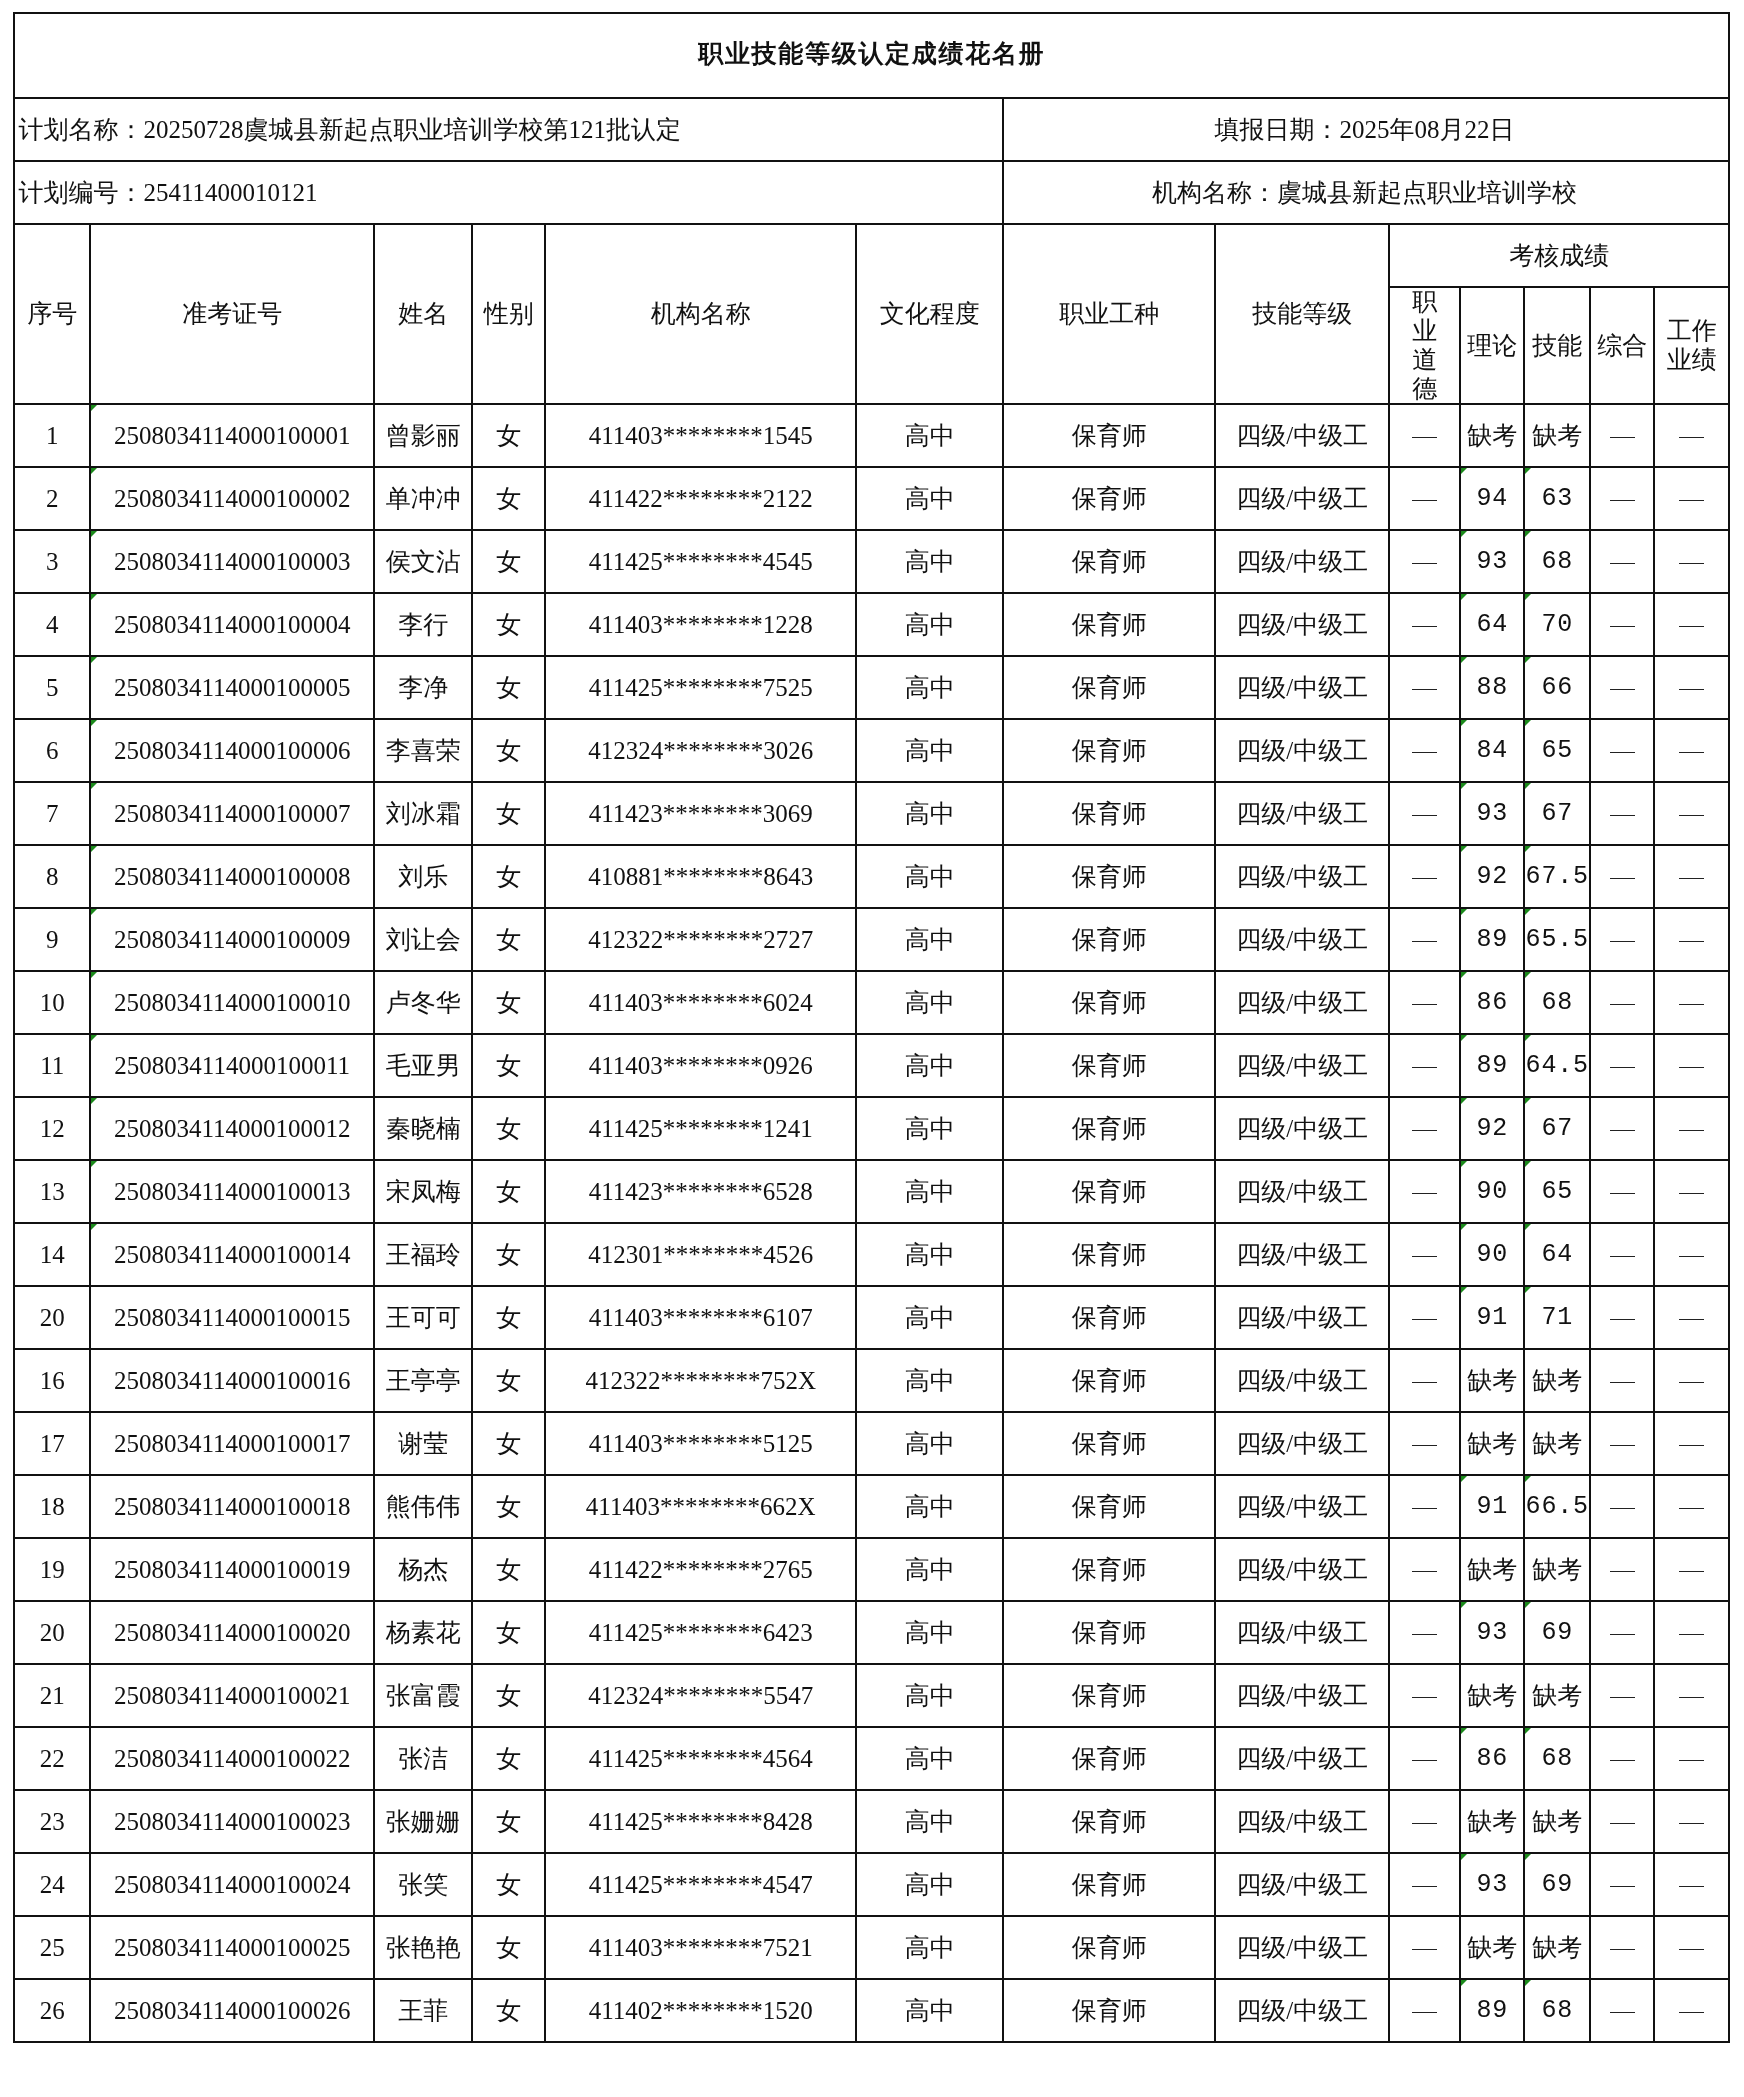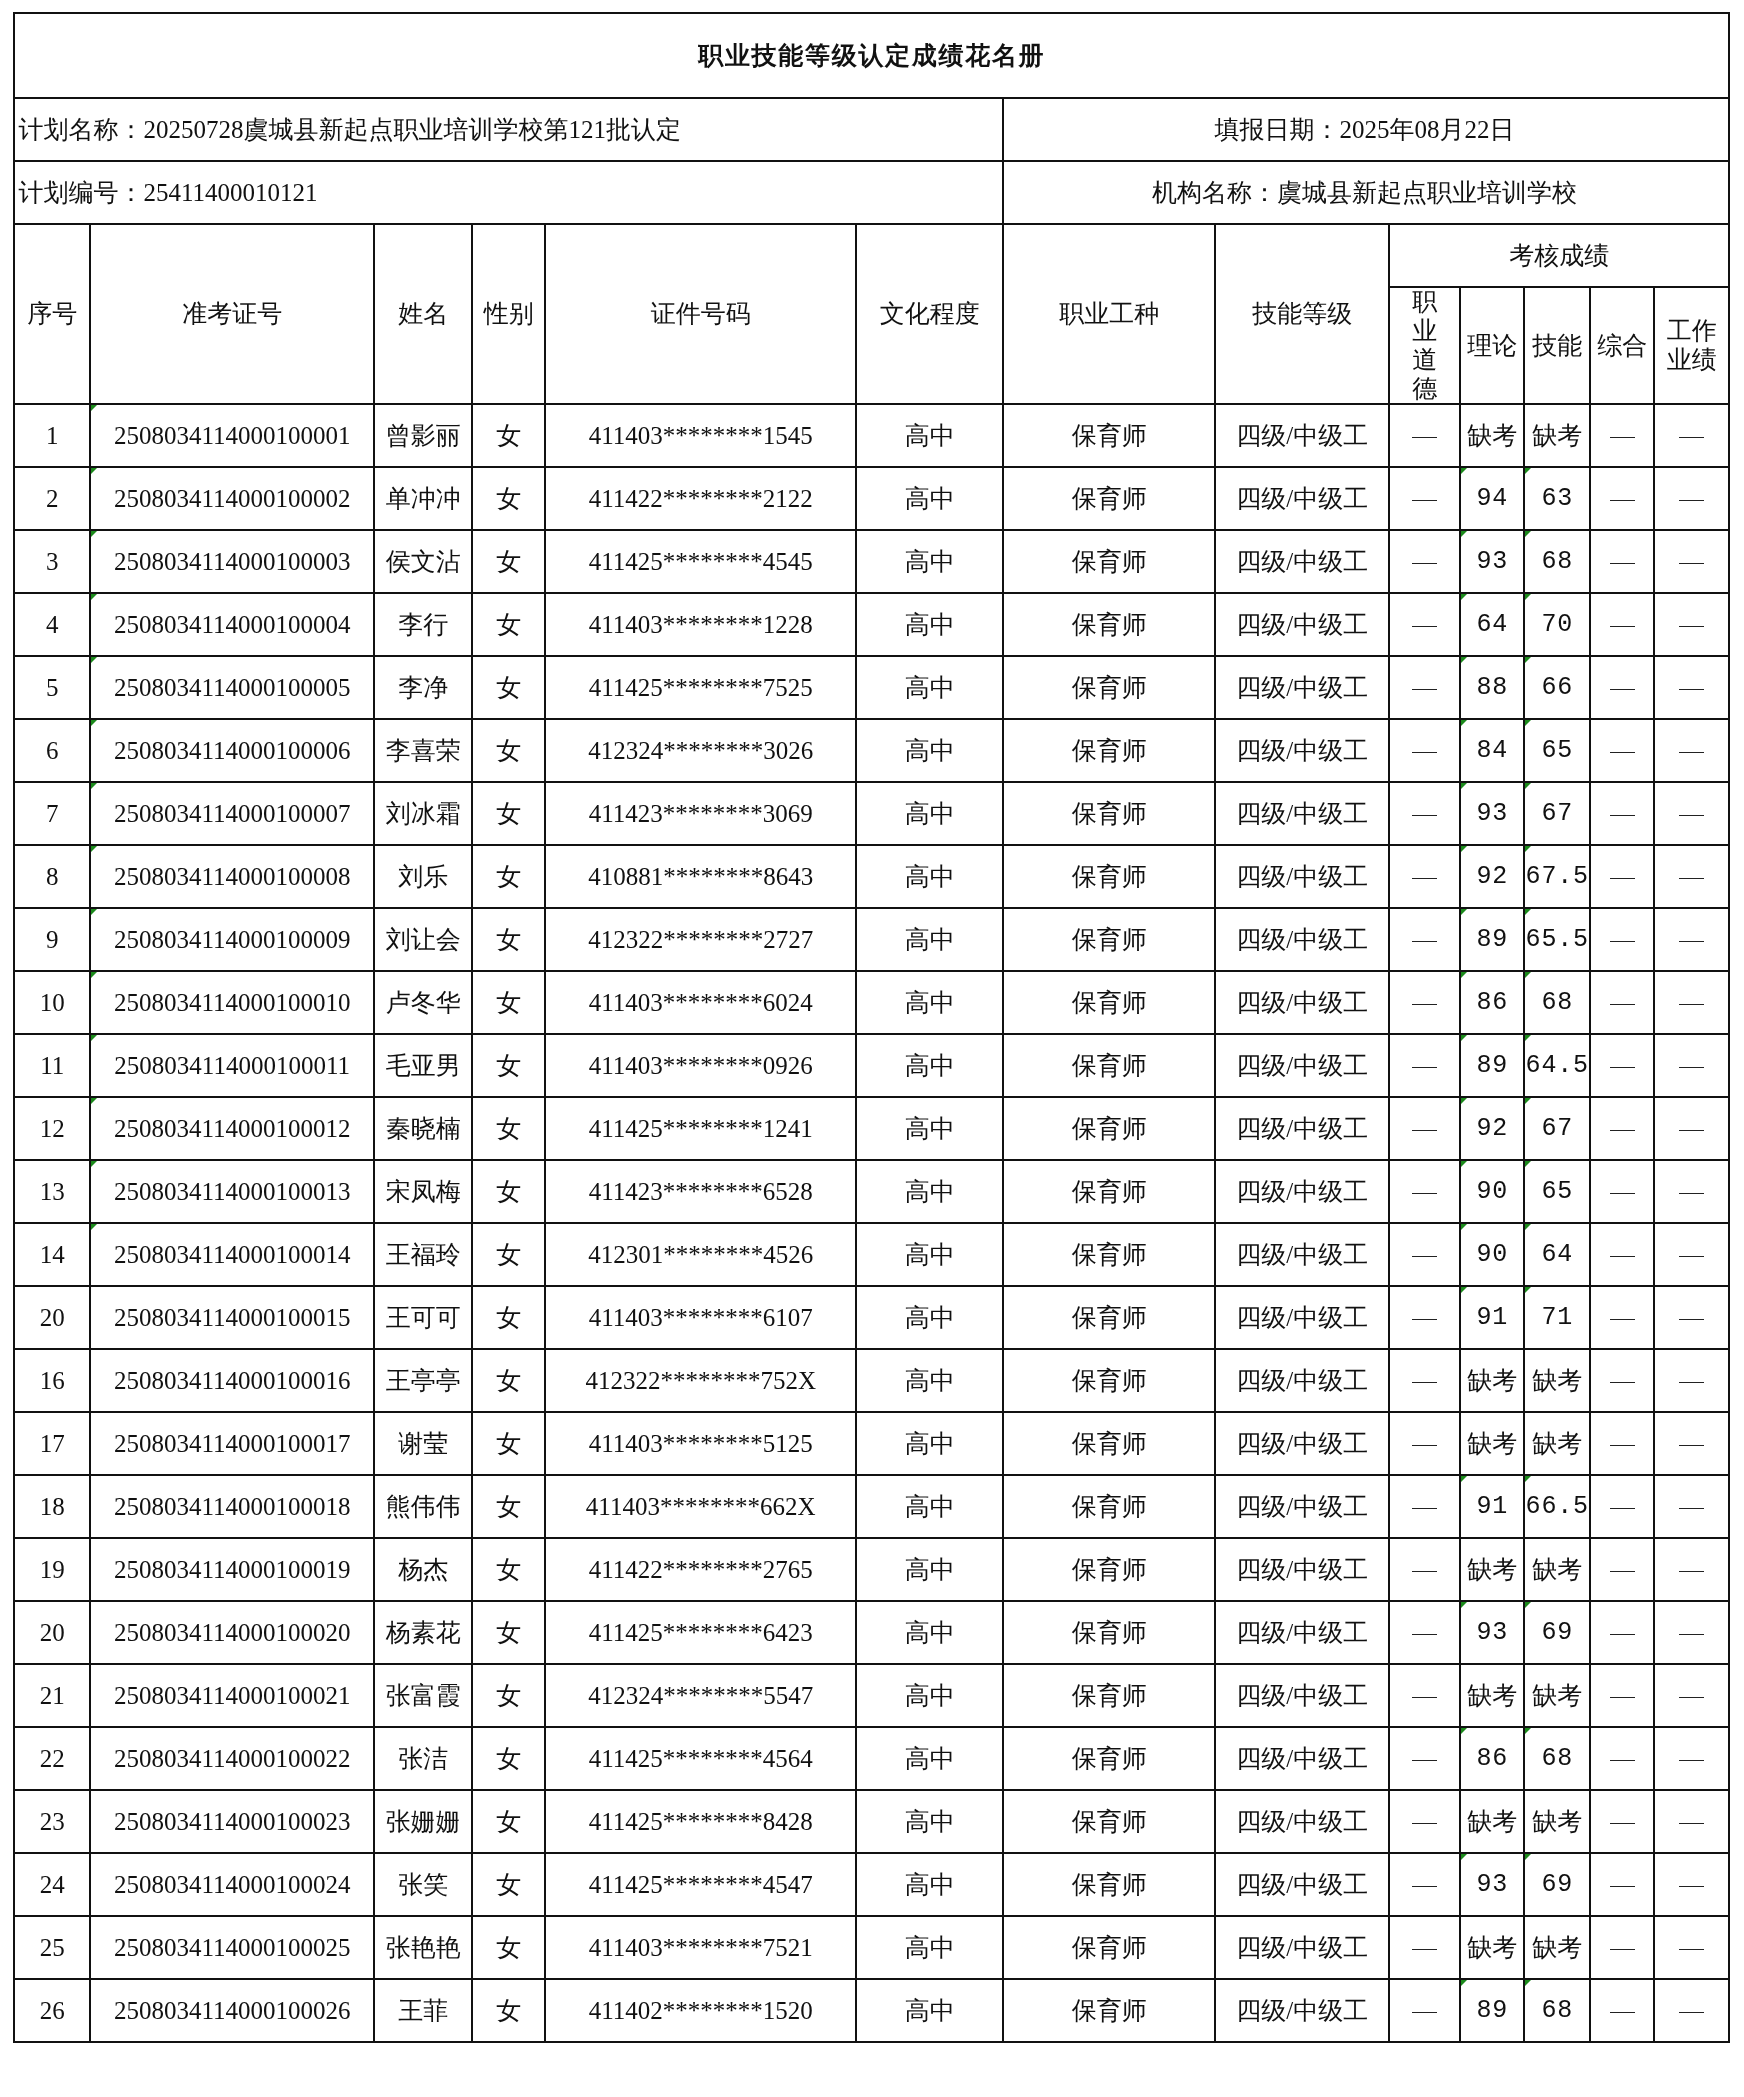--- a/index.html
+++ b/index.html
@@ -7,21 +7,21 @@
          font-family: "Liberation Serif", "DejaVu Serif", serif; color: #111; }
   table.sheet {
     position: absolute; left: 13.2px; top: 12.4px;
     border-collapse: collapse; table-layout: fixed; width: 1717px;
   }
   table.sheet td {
     border: 2.5px solid #111; padding: 0; text-align: center; vertical-align: middle;
     font-size: 25px; line-height: 1.15; position: relative; overflow: hidden;
     white-space: nowrap;
   }
-  .title-cell { height: 83px; font-family: Liberation Serif, serif;
+  .title-cell { height: 83px; font-family: Liberation Mono, monospace;
                 font-weight: bold; font-size: 33px; letter-spacing: 1.7px; margin-top: 8px; }
   .info-row td { height: 61px; }
   .info-left { text-align: left !important; padding-left: 3.3px !important; margin-top: 36px; }
   .info-right { text-align: left; padding-right: 3.3px !important; }
   .hdr-top td { height: 61px; margin-left: 40px; }
   .hdr-sub td { height: 61px; }
   .hdr-sub td { font-size: 25px; line-height: 28px; white-space: normal; }
   tr.data td { height: 61px; }
   .num { font-family: "Liberation Mono", "DejaVu Sans Mono", monospace; font-size: 23px; letter-spacing: 0.8px; }
   .idtxt { font-size: 25px; }
@@ -60,21 +60,21 @@
     </tr>
     <tr class="info-row">
       <td colspan="6" class="info-left">计划编号：25411400010121</td>
       <td colspan="7" class="info-right">机构名称：虞城县新起点职业培训学校</td>
     </tr>
     <tr class="hdr-top">
       <td rowspan="2">序号</td>
       <td rowspan="2">准考证号</td>
       <td rowspan="2">姓名</td>
       <td rowspan="2">性别</td>
-      <td rowspan="2">证件号码</td>
+      <td rowspan="2">机构名称</td>
       <td rowspan="2">文化程度</td>
       <td rowspan="2">职业工种</td>
       <td rowspan="2">技能等级</td>
       <td colspan="5">考核成绩</td>
     </tr>
     <tr class="hdr-sub">
       <td style="white-space:normal;padding:0 20px">职业道德</td>
       <td>理论</td>
       <td>技能</td>
       <td>综合</td>

